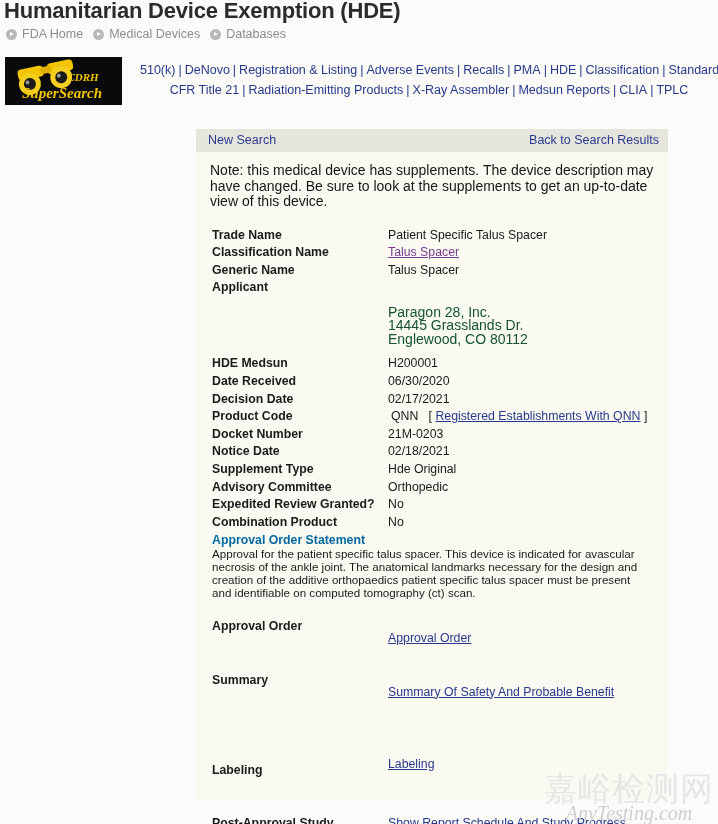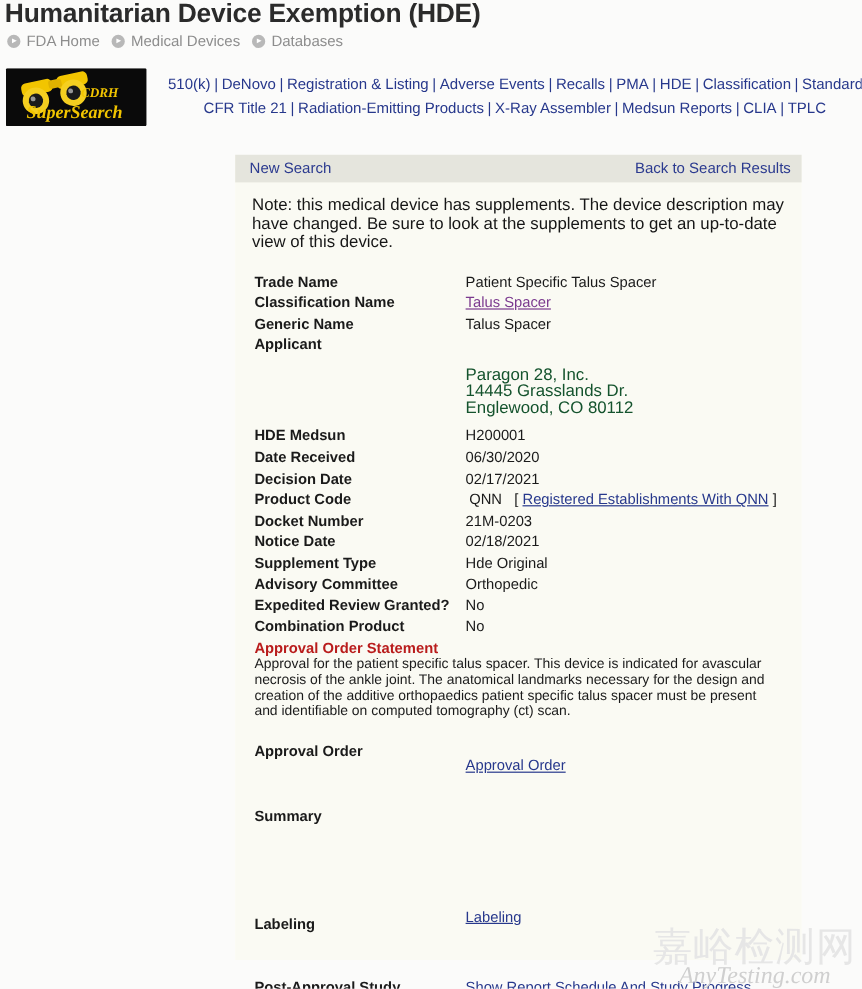--- a/index.html
+++ b/index.html
@@ -147,21 +147,21 @@
     margin-left: 192px;
     font-size: 14px;
     color: #14532d;
     line-height: 13.5px;
   }
 
   .stmt-title {
     margin-left: 16px;
     font-size: 12.3px;
     font-weight: bold;
-    color: #b91c1c;
+    color: #0369a1;
     line-height: 15px;
   }
   .stmt-body {
     margin-left: 16px;
     margin-right: 20px;
     font-size: 11.6px;
     color: #1a1a1a;
     line-height: 12.8px;
   }
 
@@ -335,20 +335,21 @@
       <div class="stmt-title" style="margin-top:2px">Approval Order Statement</div>
       <div class="stmt-body">Approval for the patient specific talus spacer. This device is indicated for avascular necrosis of the ankle joint. The anatomical landmarks necessary for the design and creation of the additive orthopaedics patient specific talus spacer must be present and identifiable on computed tomography (ct) scan.</div>
 
       <div class="docrow" style="height:54px; margin-top:19px">
         <span class="lbl" style="top:0">Approval Order</span>
         <a href="#" style="top:12px">Approval Order</a>
       </div>
 
       <div class="docrow" style="height:84px">
         <span class="lbl" style="top:0">Summary</span>
+        <a href="#" style="top:12px">Summary Of Safety And Probable Benefit</a>
       </div>
 
       <div class="docrow" style="height:59px">
         <span class="lbl" style="top:6px">Labeling</span>
         <a href="#" style="top:0px">Labeling</a>
       </div>
 
       <div class="docrow" style="height:18px">
         <span class="lbl" style="top:0">Post-Approval Study</span>
         <a href="#" style="top:0">Show Report Schedule And Study Progress</a>

